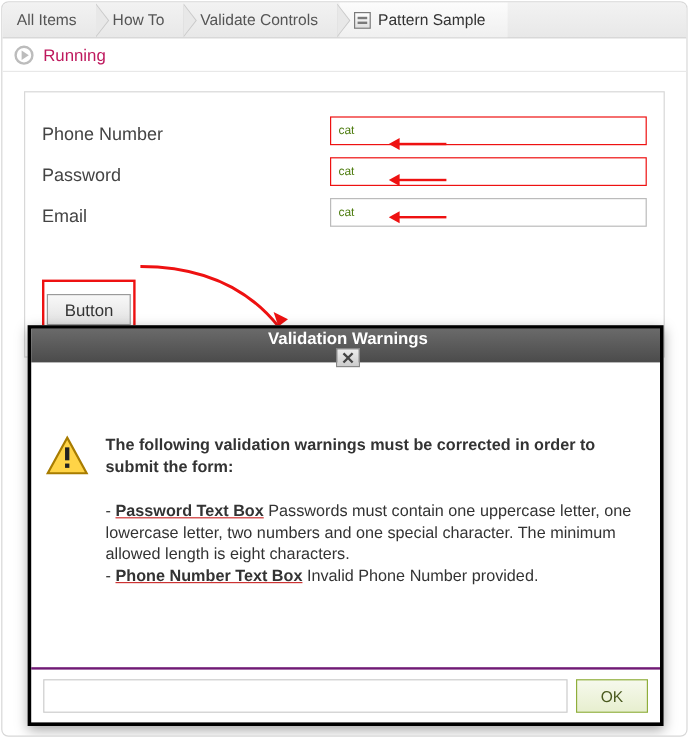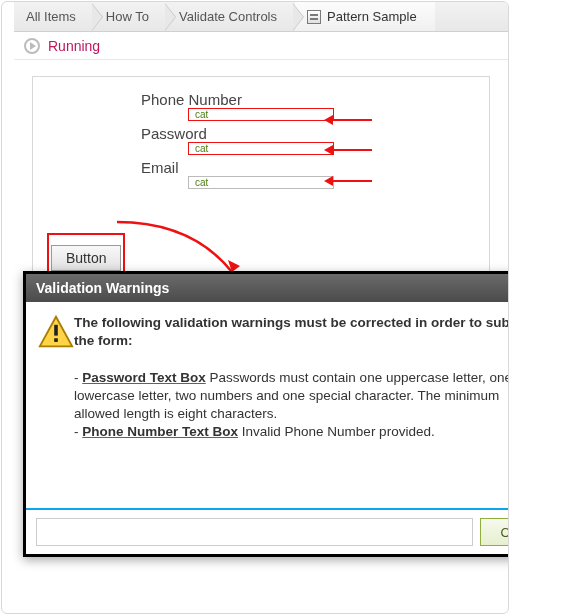--- a/index.html
+++ b/index.html
@@ -9,27 +9,26 @@
     font-family: "Segoe UI", Tahoma, Arial, sans-serif;
     background: #fff;
     width: 574px;
     height: 615px;
     overflow: hidden;
     position: relative;
   }
   .outer {
     border: 1px solid #d8d8d8;
     border-radius: 6px;
-    width: 508px;
+    width: 572px;
     height: 613px;
     margin: 1px;
     background: #fff;
     position: relative;
     overflow: hidden;
-    padding-left: 12px;
   }
 
   
   .crumbs {
     background: linear-gradient(#f2f2f2, #e8e8e8);
     border-bottom: 1px solid #d0d0d0;
     height: 30px;
     display: flex;
     align-items: stretch;
     font-size: 13px;
@@ -106,21 +105,21 @@
   }
 
   
   .panel {
     margin: 16px 18px;
     border:1px solid #d8d8d8;
     padding: 14px 14px 22px 14px;
     position:relative;
   }
   .row {
-    display:flex;align-items:center;height:30px;margin-bottom:4px;flex-direction:column;
+    display:flex;align-items:flex-end;height:30px;margin-bottom:4px;
   }
   .row label {
     width: 240px;
     font-size: 15px;
     color:#444;
   }
   .row input[type=text] {
     flex:1;
     height:24px;
     border:1px solid #bbb;
@@ -177,33 +176,36 @@
     box-shadow:0 3px 10px rgba(0,0,0,.35);
   }
   .dlg-title {
     height:28px;
     background:linear-gradient(#6a6a6a,#4b4b4b);
     color:#fff;
     font-weight:bold;
     font-size:14px;
     display:flex;align-items:center;justify-content:space-between;
     padding:0 6px 0 10px;
+    flex-direction:column;
   }
   .close-x {
     width:20px;height:20px;
     background:linear-gradient(#eee,#ccc);
     border:1px solid #888;
     display:flex;align-items:center;justify-content:center;
     color:#444;font-weight:bold;font-size:14px;line-height:1;
   }
   .dlg-body {
     display:flex;
     padding:12px 14px 10px 12px;
+    gap:14px;
     min-height:208px;
-    border-bottom:2px solid #0ea5e9;
+    border-bottom:2px solid #701a75;
+    margin-top:48px;
   }
   .warn-icon {
     flex:0 0 36px;
   }
   .warn-icon svg { width:36px;height:36px; }
   .dlg-text { flex:1; font-size:13.5px; color:#333; line-height:1.35; }
   .dlg-text .lead { font-weight:bold; }
   .dlg-text .field { font-weight:bold; text-decoration:underline; text-decoration-color:#c33; }
 
   .dlg-foot {

